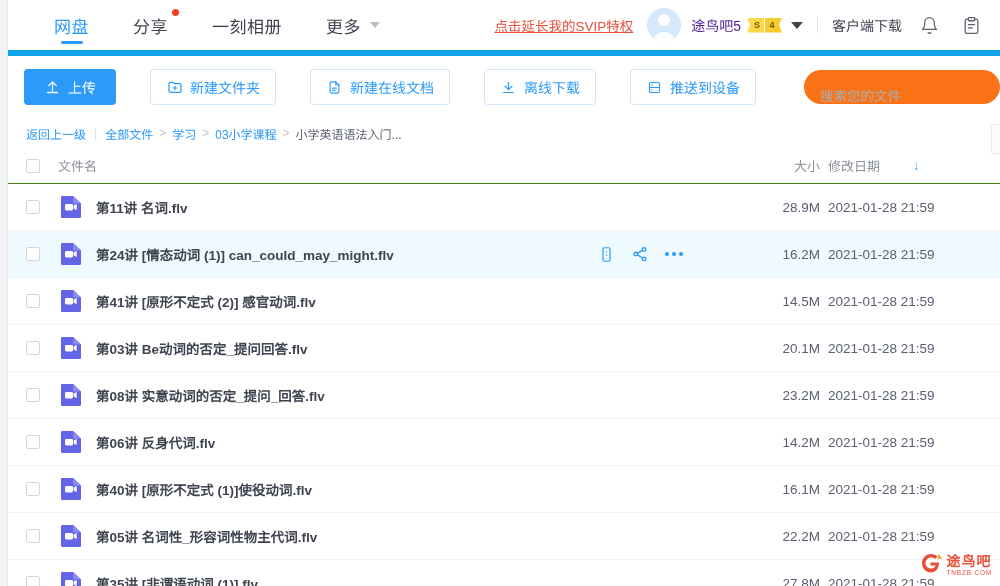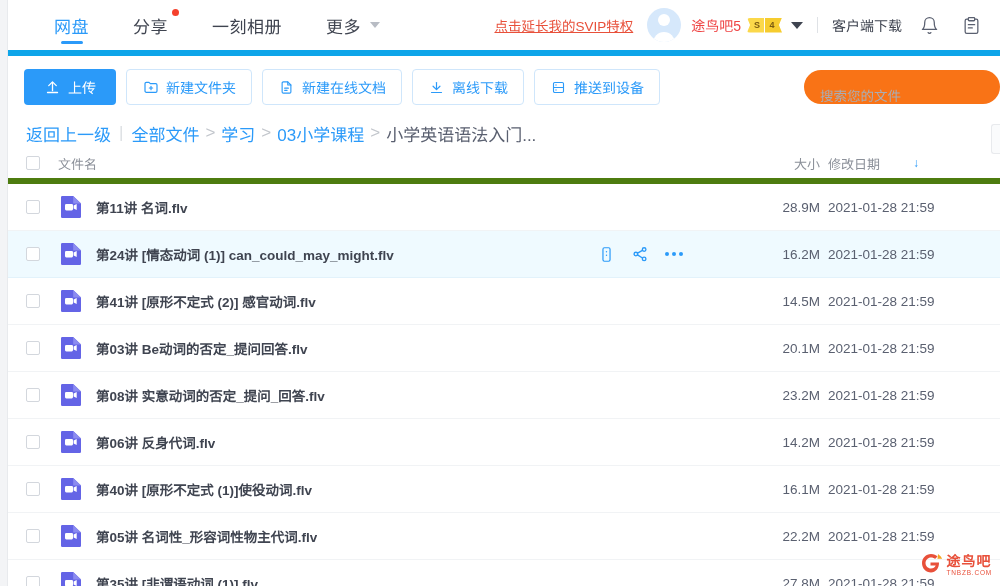--- a/index.html
+++ b/index.html
@@ -60,21 +60,21 @@
     flex: 0 0 34px; margin-right: 10px; cursor: pointer;
   }
   .avatar .head {
     position: absolute; left: 50%; top: 6px; transform: translateX(-50%);
     width: 12px; height: 12px; border-radius: 50%; background: #fff;
   }
   .avatar .body {
     position: absolute; left: 50%; bottom: -6px; transform: translateX(-50%);
     width: 22px; height: 16px; border-radius: 11px 11px 0 0; background: #fff;
   }
-  .username { font-size: 14px; color: #ef4444; white-space: nowrap; }
+  .username { font-size: 14px; color: #4c1d95; white-space: nowrap; }
   .vip-badges { display: flex; align-items: center; margin-left: 6px; }
   .badge-s, .badge-n {
     height: 15px; display: flex; align-items: center; justify-content: center;
     font-size: 9px; font-weight: bold; color: #7a5a10;
   }
   .badge-s {
     width: 17px; background: #fbd84a; border-radius: 3px 0 0 3px;
     clip-path: polygon(0 0, 100% 0, 100% 100%, 0 100%, 18% 50%);
     padding-left: 3px;
   }
@@ -91,21 +91,21 @@
   .hdr-divider { width: 1px; height: 16px; background: #dfe2e6; margin: 0 14px; }
   .client-link { font-size: 14px; color: #3f4450; white-space: nowrap; cursor: pointer; }
   .icon-btn {
     width: 30px; height: 30px; margin-left: 12px; cursor: pointer;
     display: flex; align-items: center; justify-content: center;
   }
 
   
   .toolbar {
     position: absolute; left: 8px; top: 56px; right: 0; height: 62px;
-    display: flex; align-items: center; padding-left: 16px; background: #fff;
+    display: flex; align-items: center; padding-left: 16px; background: #fff; gap: 24px;
   }
   .btn {
     height: 36px; display: inline-flex; align-items: center;
     padding: 12px 15px; border-radius: 4px; font-size: 14px;
     cursor: pointer; white-space: nowrap; margin-right: 10px;
   }
   .btn-primary { background: #2b9af9; color: #fff; padding: 0 20px; }
   .btn-ghost { background: #fff; color: #2b9af9; border: 1px solid #cfe6fb; }
   .btn .bi { width: 17px; height: 17px; margin-right: 7px; flex: 0 0 17px;
              display: flex; align-items: center; justify-content: center; }
@@ -119,32 +119,32 @@
   .search-box input {
     border: 0; outline: 0; background: transparent; width: 100%;
     font-size: 13.5px; color: #3f4450;
     font-family: "Liberation Sans", "DejaVu Sans", sans-serif;
   }
   .search-box input::placeholder { color: #a9adb5; }
 
   
   .breadcrumb {
     position: absolute; left: 8px; top: 118px; right: 0; height: 30px;
-    display: flex; align-items: center; padding-left: 18px; font-size: 17px;
+    display: flex; align-items: center; padding-left: 18px; font-size: 12px;
   }
   .crumb-link { color: #2b9af9; cursor: pointer; }
   .crumb-current { color: #5a6070; }
   .crumb-sep { color: #c2c6cc; margin: 0 6px; }
   .crumb-bar { color: #dcdfe3; margin: 0 8px; }
 
   
   .table { position: absolute; left: 8px; top: 148px; right: 0; bottom: 0; }
   .thead {
     display: flex; align-items: center; height: 36px;
-    border-bottom: 6px solid #4d7c0f; font-size: 13px; color: #8b9099;
+    border-bottom: 1px solid #4d7c0f; font-size: 13px; color: #8b9099;
     padding-left: 18px;
   }
   .row {
     display: flex; align-items: center; height: 47px;
     border-bottom: 1px solid #f1f3f5; padding-left: 18px;
     font-size: 13.5px; color: #3f4450; cursor: default;
   }
   .row.selected { background: #effaff; border-bottom-color: #e2f2fb; }
   .col-check { width: 32px; flex: 0 0 32px; display: flex; align-items: center; }
   .cbox {

